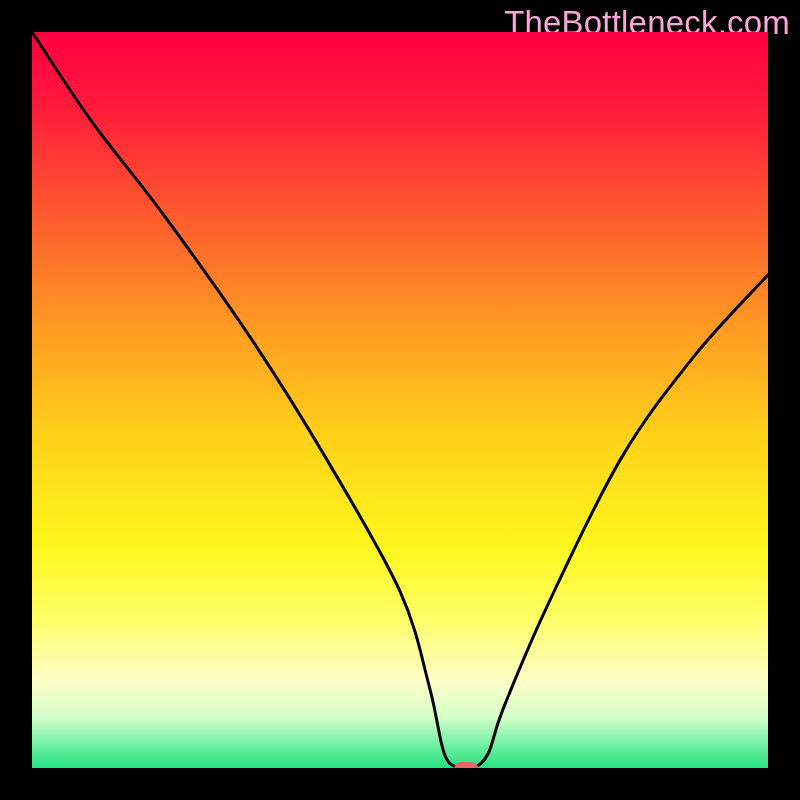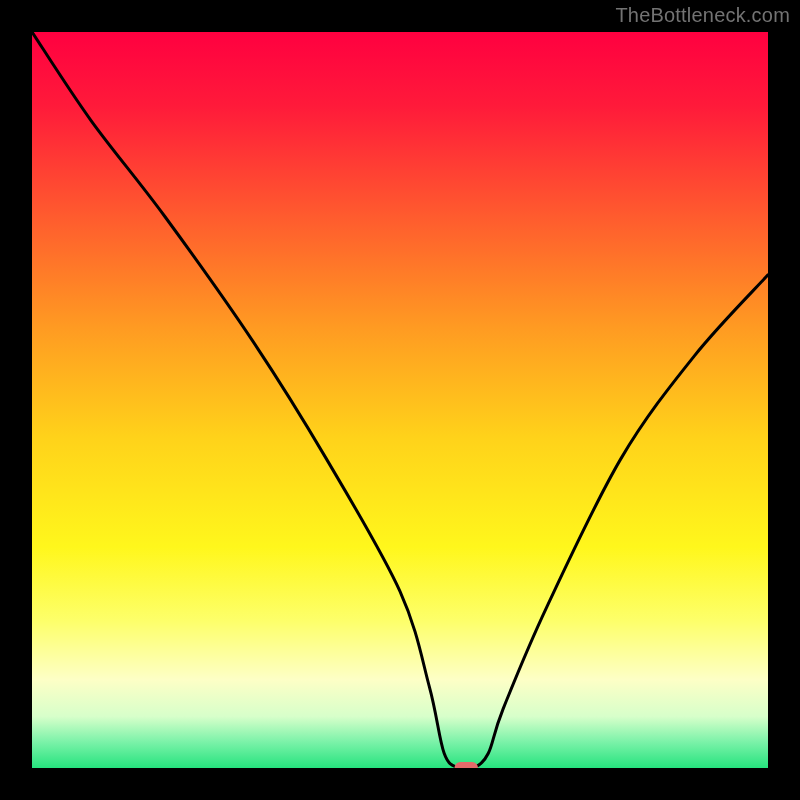--- a/index.html
+++ b/index.html
@@ -16,22 +16,22 @@
     left: 0;
     top: 0;
     width: 800px;
     height: 800px;
     background: #000;
   }
   .watermark {
     position: absolute;
     top: 4px;
     right: 10px;
-    color: #737373;
-    font-size: 20px;
+    color: #f9a8d4;
+    font-size: 33px;
     font-weight: 400;
     letter-spacing: 0.2px;
   }
   .plot {
     position: absolute;
     left: 32px;
     top: 32px;
     width: 736px;
     height: 736px;
   }

